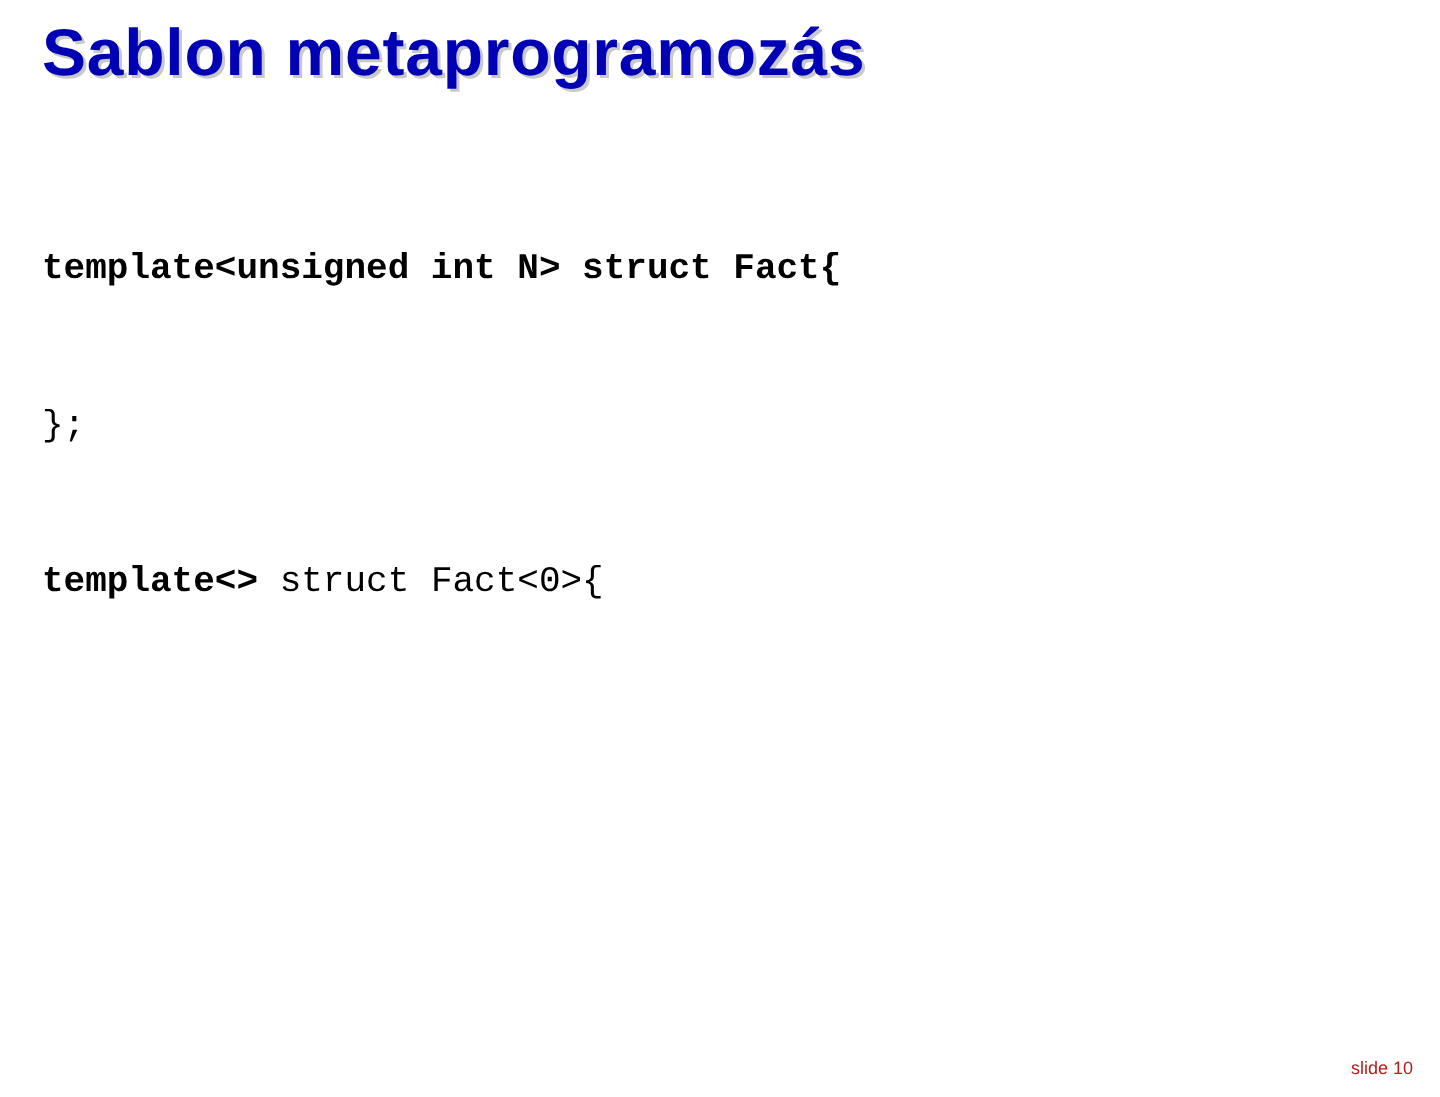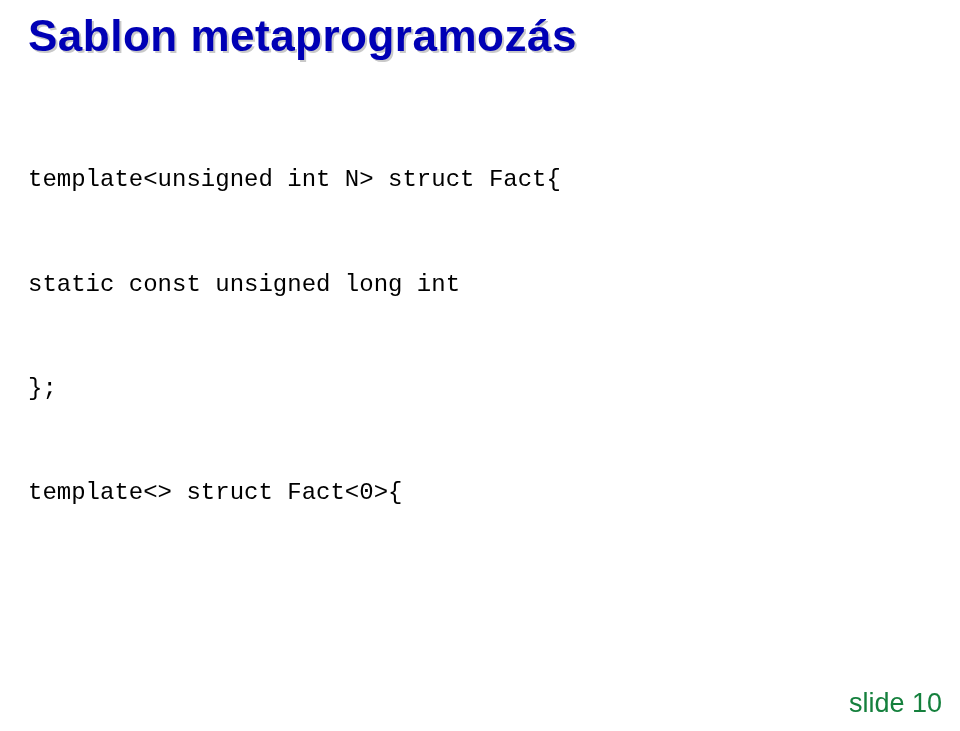--- a/index.html
+++ b/index.html
@@ -36,47 +36,46 @@
     font-family: "Courier New", Courier, monospace;
     font-size: 24px;
     line-height: 1.45;
     color: #000000;
     white-space: pre;
   }
   .code-line {
     white-space: pre;
   }
   .bold {
-    font-weight: normal;
+    font-weight: bold;
   }
   .footer {
     position: absolute;
     bottom: 12px;
     right: 18px;
     font-family: Arial, Helvetica, sans-serif;
-    font-size: 27px;
-    color: #15803d;
+    font-size: 12px;
+    color: #b91c1c;
   }
   .indent1 {
     padding-left: 60px;
     display: inline-block;
   }
 </style>
 </head>
 <body>
 
 <div class="slide">
 
   <div class="title-block">
     <div class="title-line">Sablon metaprogramozás</div>
   </div>
 
   <div class="code-block">
     <div class="code-line"><span class="bold">template&lt;unsigned int N&gt; struct Fact{</span></div>
-    <div class="code-line"><span class="bold">static const unsigned long int</span></div>
     <div class="code-line">};</div>
     <div class="code-line"><span class="bold">template&lt;&gt;</span><span> struct Fact&lt;0&gt;{</span></div>
     
     
     
     
     
     
     
     

